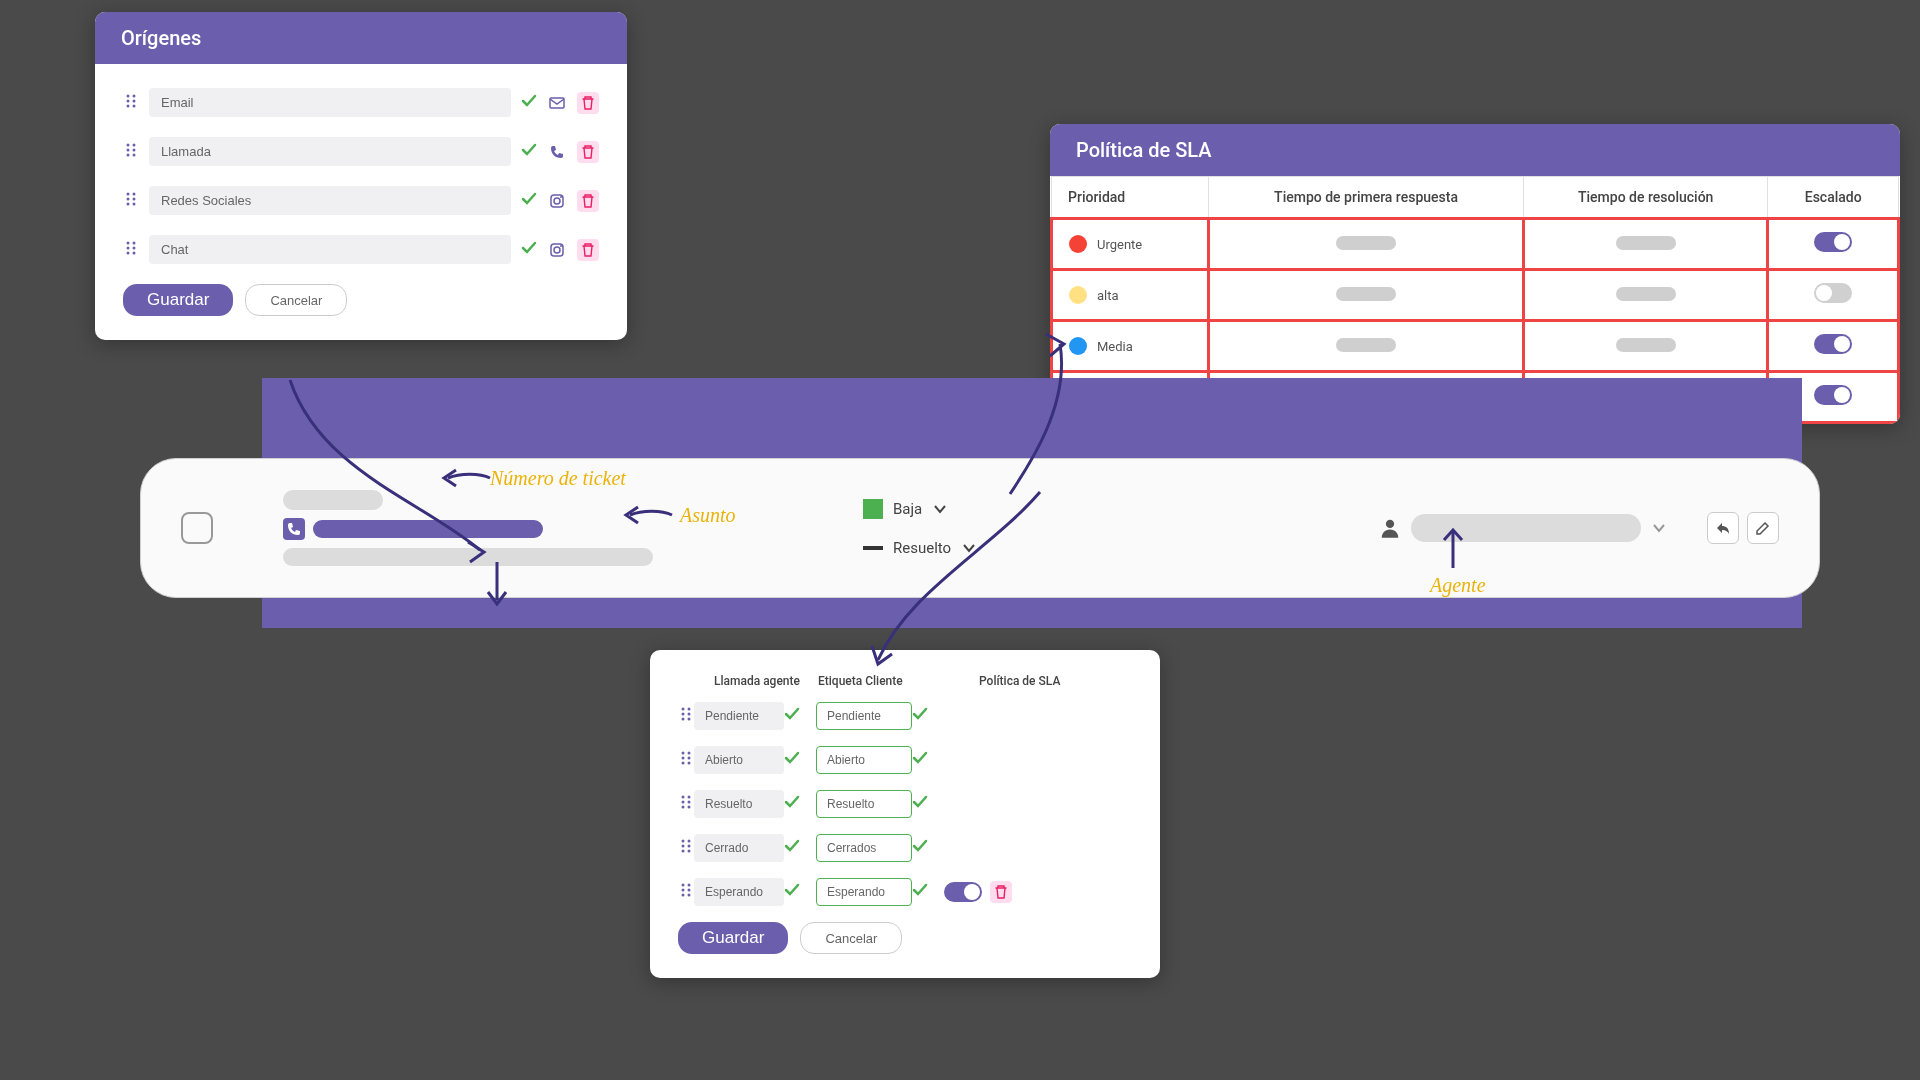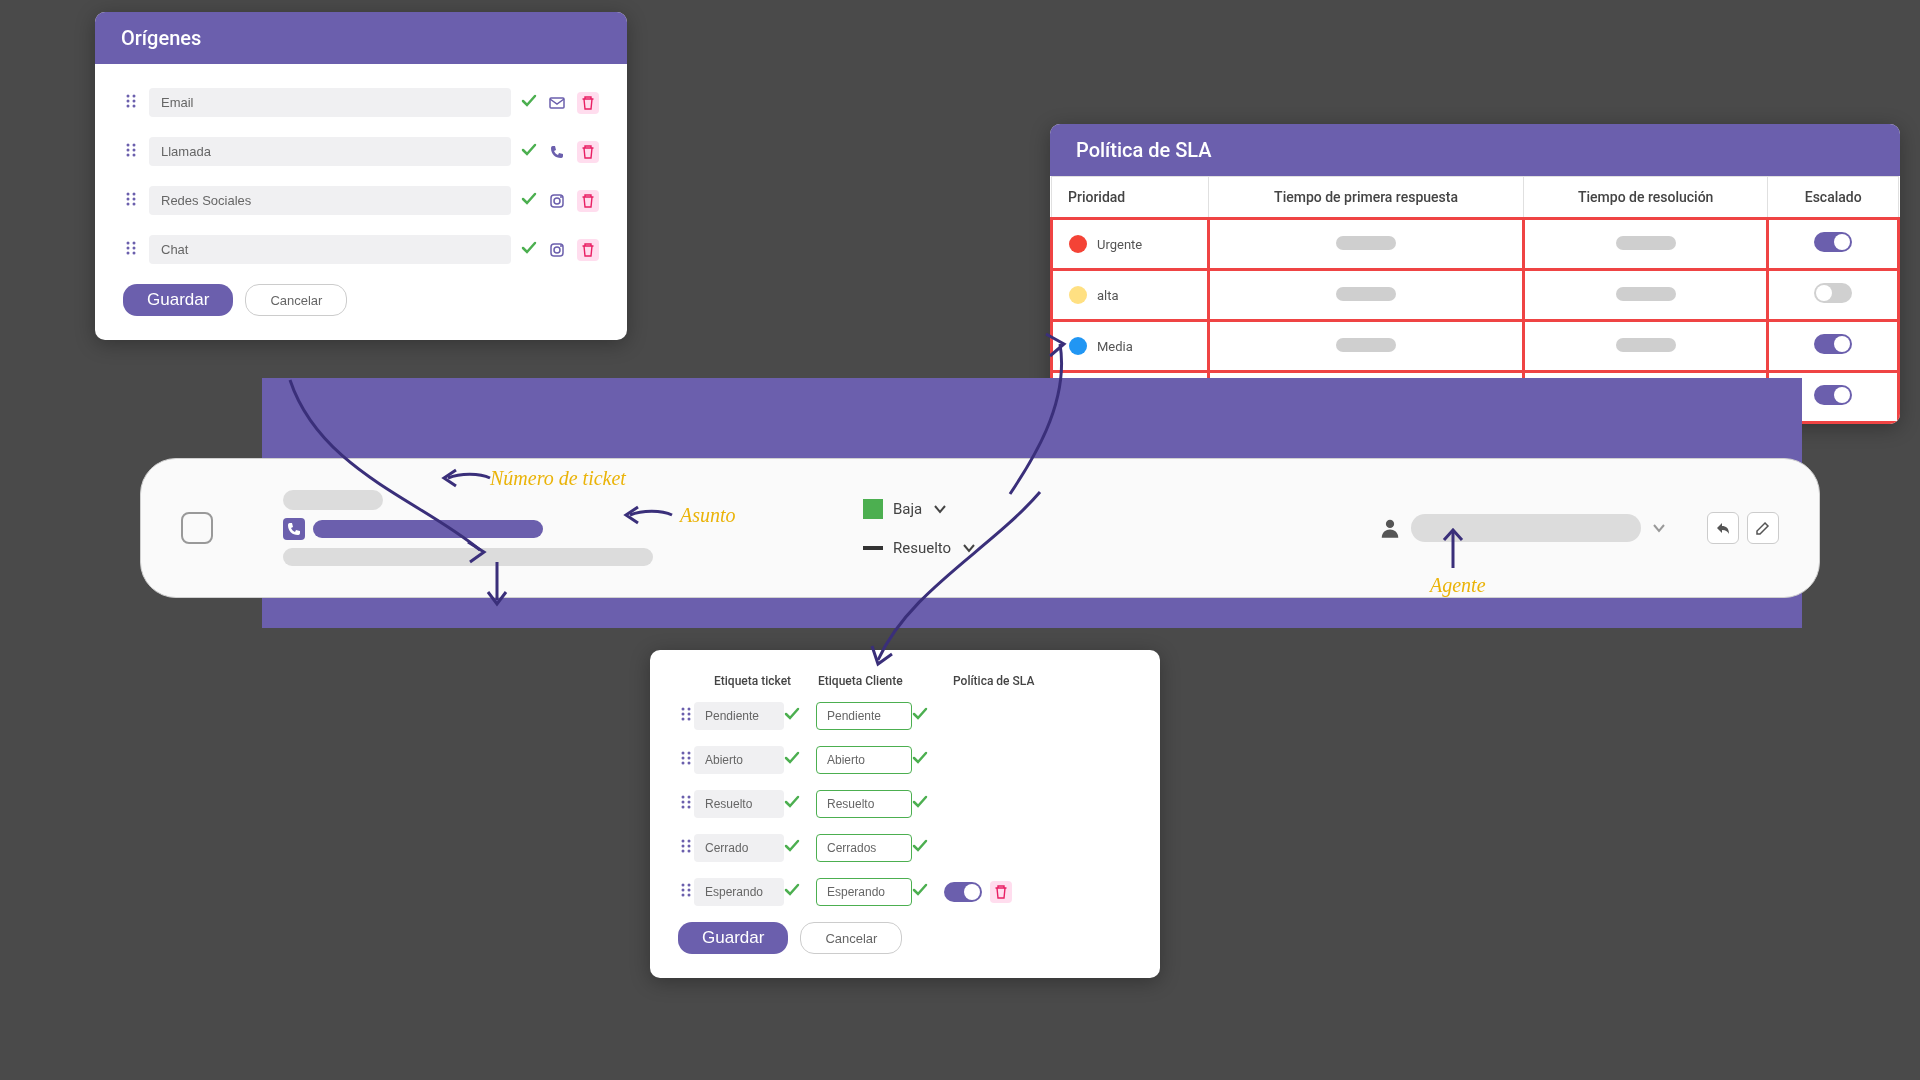--- a/index.html
+++ b/index.html
@@ -56,21 +56,21 @@
 .ticket-agent { margin-left: auto; display: flex; align-items: center; gap: 10px; }
 .agent-pill { width: 230px; height: 28px; background: #dcdcdc; border-radius: 14px; }
 .chevron { color: #999; }
 .ticket-actions { display: flex; gap: 8px; margin-left: 40px; }
 .action-btn { width: 32px; height: 32px; border: 1px solid #ccc; border-radius: 6px; background: #fff; display: flex; align-items: center; justify-content: center; color: #555; cursor: pointer; }
 
 
 .estados { top: 650px; left: 650px; width: 510px; }
 .estados-headers { display: flex; gap: 0; margin-bottom: 14px; font-size: 12px; color: #444; font-weight: 500; }
 .eh1 { width: 140px; padding-left: 36px; }
-.eh2 { width: 135px; }
+.eh2 { width: 161px; }
 .eh3 { width: 120px; }
 .estado-row { display: flex; align-items: center; margin-bottom: 16px; }
 .estado-input { width: 90px; background: #f0f0f2; border: 1px solid transparent; border-radius: 4px; padding: 6px 10px; font-size: 12px; color: #666; }
 .estado-input.outlined { background: #fff; border: 1px solid #4caf50; width: 96px; }
 .estado-check { color: #4caf50; }
 .estado-toggle-cell { display: flex; align-items: center; gap: 8px; }
 
 
 .annotation { position: absolute; font-family: "Comic Sans MS", cursive; font-style: italic; font-size: 20px; color: #eab308; font-weight: 500; pointer-events: none; }
 .arrow { position: absolute; pointer-events: none; }
@@ -322,21 +322,21 @@
         <svg class="icon-svg" viewBox="0 0 16 16">
           <use href="#i-edit"></use>
         </svg>
       </button>
   </div>
 </div>
 
 <div class="panel estados">
   <div class="panel-body">
     <div class="estados-headers">
-      <div class="eh1">Etiqueta ticket</div>
+      <div class="eh1">Llamada agente</div>
       <div class="eh2">Etiqueta Cliente</div>
       <div class="eh3">Política de SLA</div>
     </div>
     <div id="estados-rows">
         <div class="estado-row">
     <span class="drag-handle"><svg class="icon-svg" viewBox="0 0 14 16" fill="#6b5fad">
               <use href="#i-drag"></use>
             </svg></span>
     <input class="estado-input" value="Pendiente" style="">
     <span class="estado-check"><svg class="icon-svg" viewBox="0 0 16 16">

